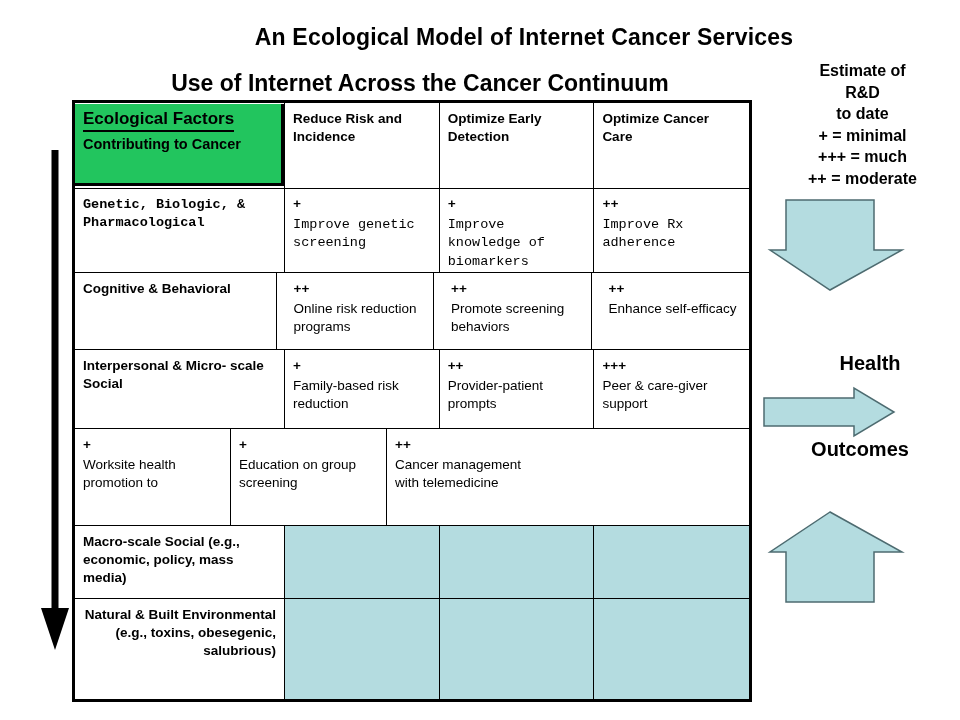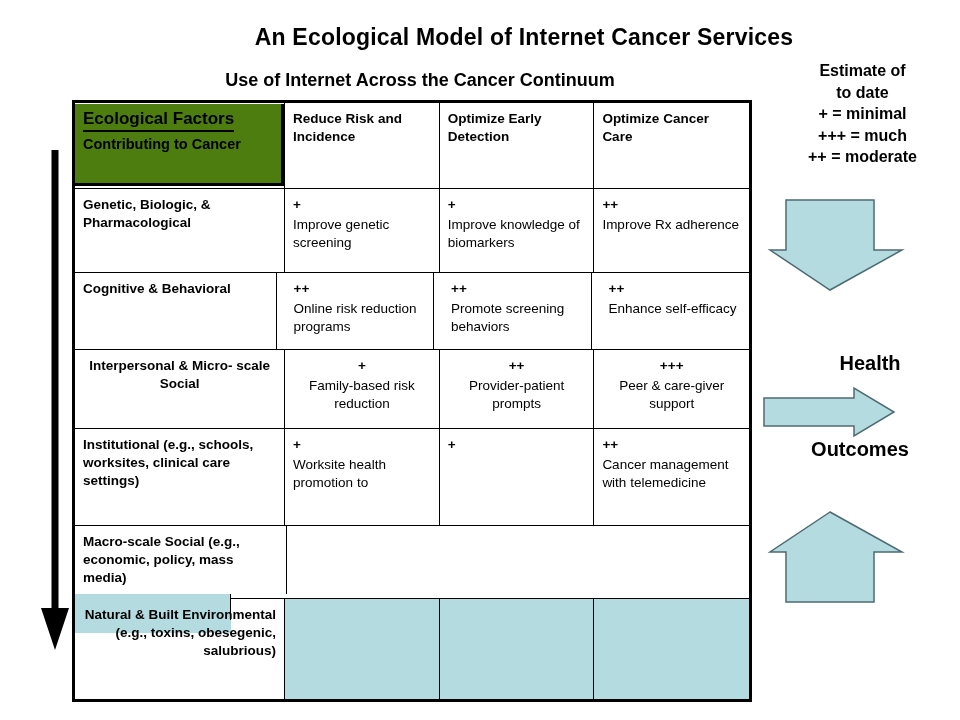--- a/index.html
+++ b/index.html
@@ -27,21 +27,21 @@
     font-weight: bold;
     letter-spacing: 0.2px;
     margin-left: 44px;
   }
   .subtitle {
     position: absolute;
     left: 60px;
     top: 70px;
     width: 720px;
     text-align: center;
-    font-size: 18px;
+    font-size: 23px;
     font-weight: bold;
   }
 
   
   .legend {
     position: absolute;
     left: 770px;
     top: 60px;
     width: 185px;
     text-align: center;
@@ -78,25 +78,25 @@
   .cell:last-child { border-right: none; }
 
   .col-factor { width: 212px; font-weight: bold; }
   .col-data   { width: 156px; }
 
   .header-row .cell { font-weight: bold; }
   .header-row { height: 86px; }
 
   .hdr-blank { background: #ffffff; }
 
-  .row-r1 { height: 84px; }
+  .row-r1 { height: 84px; font-family: Liberation Mono, monospace; }
   .row-r2 { height: 77px; gap: 9px; }
-  .row-r3 { height: 79px; text-align: center; }
+  .row-r3 { height: 79px; }
   .row-r4 { height: 97px; }
-  .row-r5 { height: 73px; flex-direction: column; }
+  .row-r5 { height: 73px; }
   .row-r6 { height: 100px; text-align: right; }
 
   .shaded { background: #b4dce0; }
 
   .plus {
     font-weight: bold;
     display: block;
     margin-bottom: 2px;
   }
   .celltext { display: block; }
@@ -104,21 +104,21 @@
   
   .factors-label {
     position: absolute;
     left: 72px;
     top: 104px;
     width: 212px;
     height: 82px;
     border: 3px solid #000;
     border-top: none;
     box-sizing: border-box;
-    background: #4d7c0f;
+    background: #22c55e;
     padding: 4px 16px 0 8px;
     font-weight: bold;
     font-size: 16px;
     line-height: 1.25;
     z-index: 5;
   }
   .factors-label .l1 {
     font-size: 17px;
     border-bottom: 2.5px solid #000;
     display: inline-block;
@@ -154,20 +154,21 @@
   #outcomes-label { left: 760px; top: 438px; }
 </style>
 </head>
 <body>
 
 <div class="title">An Ecological Model of Internet Cancer Services</div>
 <div class="subtitle">Use of Internet Across the Cancer Continuum</div>
 
 <div class="legend">
   <div>Estimate of</div>
+  <div>R&amp;D</div>
   <div>to date</div>
   <div>+ = minimal</div>
   <div>+++ = much</div>
   <div>++ = moderate</div>
 </div>
 
 <div class="grid">
 
   <div class="row header-row">
     <div class="cell col-factor hdr-blank"></div>
@@ -218,27 +219,27 @@
       <span class="plus">++</span>
       <span class="celltext">Provider-patient prompts</span>
     </div>
     <div class="cell col-data">
       <span class="plus">+++</span>
       <span class="celltext">Peer &amp; care-giver support</span>
     </div>
   </div>
 
   <div class="row row-r4">
-    <div class="cell col-factor">Institutional (e.g., schools, worksites, clinical care settings)</div>
     <div class="cell col-data">
       <span class="plus">+</span>
       <span class="celltext">Worksite health promotion to</span>
     </div>
     <div class="cell col-data">
       <span class="plus">+</span>
+      <span class="celltext">Education on group screening</span>
     </div>
     <div class="cell col-data">
       <span class="plus">++</span>
       <span class="celltext">Cancer management with telemedicine</span>
     </div>
   </div>
 
   <div class="row row-r5">
     <div class="cell col-factor">Macro-scale Social (e.g., economic, policy, mass media)</div>
     <div class="cell col-data shaded"></div>

